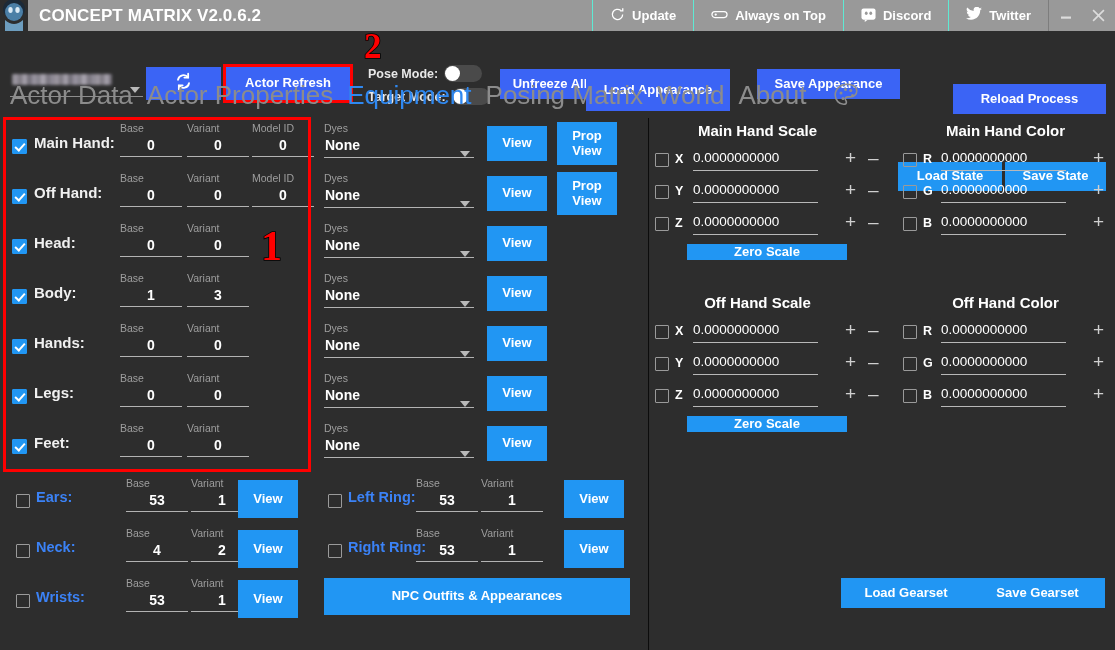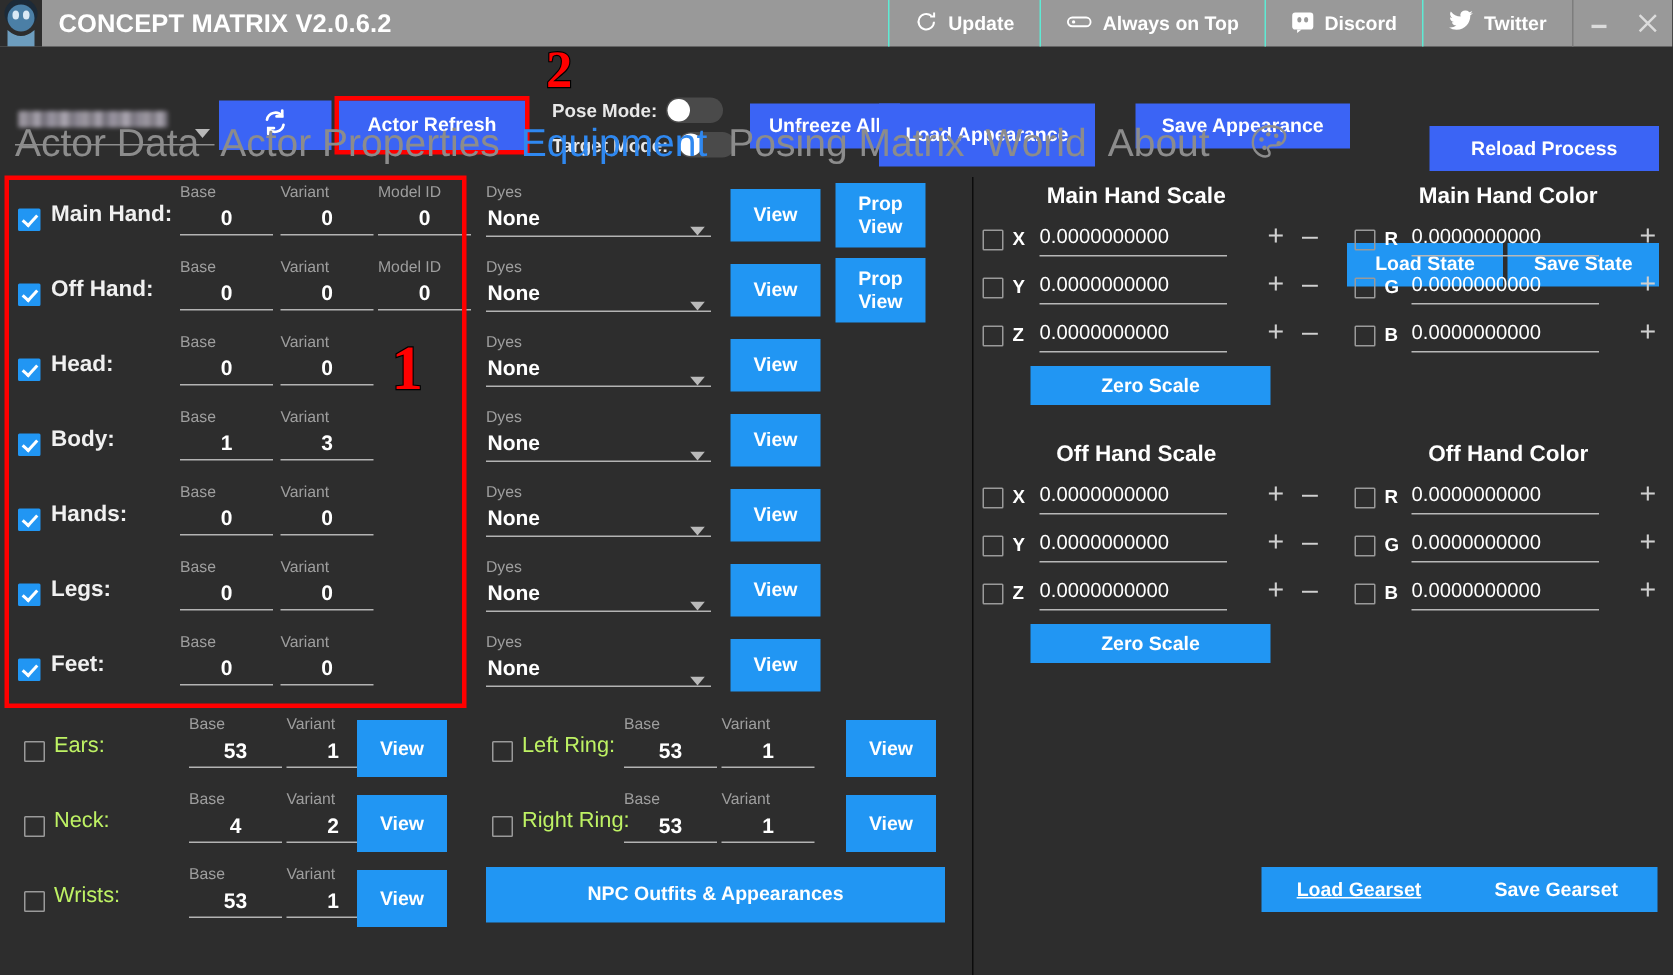--- a/index.html
+++ b/index.html
@@ -143,22 +143,22 @@
   .btn-view { width: 60px; height: 35px; top: 4px; left: 163px; }
   .btn-prop { width: 60px; height: 43px; top: 0px; left: 233px; }
 
   
   .eqrow2 { position: absolute; height: 50px; }
   .eqrow2 .chk2 {
     position: absolute; left: 0; top: 17px; width: 14px; height: 14px;
     border: 1px solid #9a9a9a; background: transparent; border-radius: 1px;
   }
   .eqrow2 .lbl2 {
-    position: absolute; left: 20px; top: 12px; font-size: 14.5px; font-weight: normal;
-    color: #bef264; white-space: nowrap;
+    position: absolute; left: 20px; top: 12px; font-size: 14.5px; font-weight: bold;
+    color: #3b82f6; white-space: nowrap;
   }
   .btn-view2 { width: 60px; height: 38px; top: 3px; }
   .btn-npc { left: 324px; top: 578px; width: 306px; height: 37px; }
 
   
   .grouphdr {
     position: absolute; font-size: 15px; font-weight: bold; color: #ffffff;
     text-align: center; white-space: nowrap;
   }
   .numrow { position: absolute; height: 29px; }
@@ -173,22 +173,22 @@
     position: absolute; left: 38px; top: 0; width: 125px; height: 25px;
     font-size: 13.5px; color: #ffffff; line-height: 23px;
     border-bottom: 1px solid #b8b8b8;
   }
   .numrow .nplus, .numrow .nminus {
     position: absolute; top: 2px; color: #cfcfcf; font-size: 19px; line-height: 19px;
     font-weight: 300; cursor: pointer;
   }
   .numrow .nplus { left: 190px; }
   .numrow .nminus { left: 213px; }
-  .btn-zero { width: 160px; height: 26px; }
-  .btn-loadgear { left: 841px; top: 578px; width: 130px; height: 30px; text-decoration: underline; }
+  .btn-zero { width: 160px; height: 16px; }
+  .btn-loadgear { left: 841px; top: 578px; width: 130px; height: 30px; }
   .btn-savegear { left: 970px; top: 578px; width: 135px; height: 30px; }
 </style>
 </head>
 <body>
 
 <div id="app">
 
   <div class="titlebar">
     <div class="tb-logo">
       <svg width="26" height="31" viewBox="0 0 26 31">

